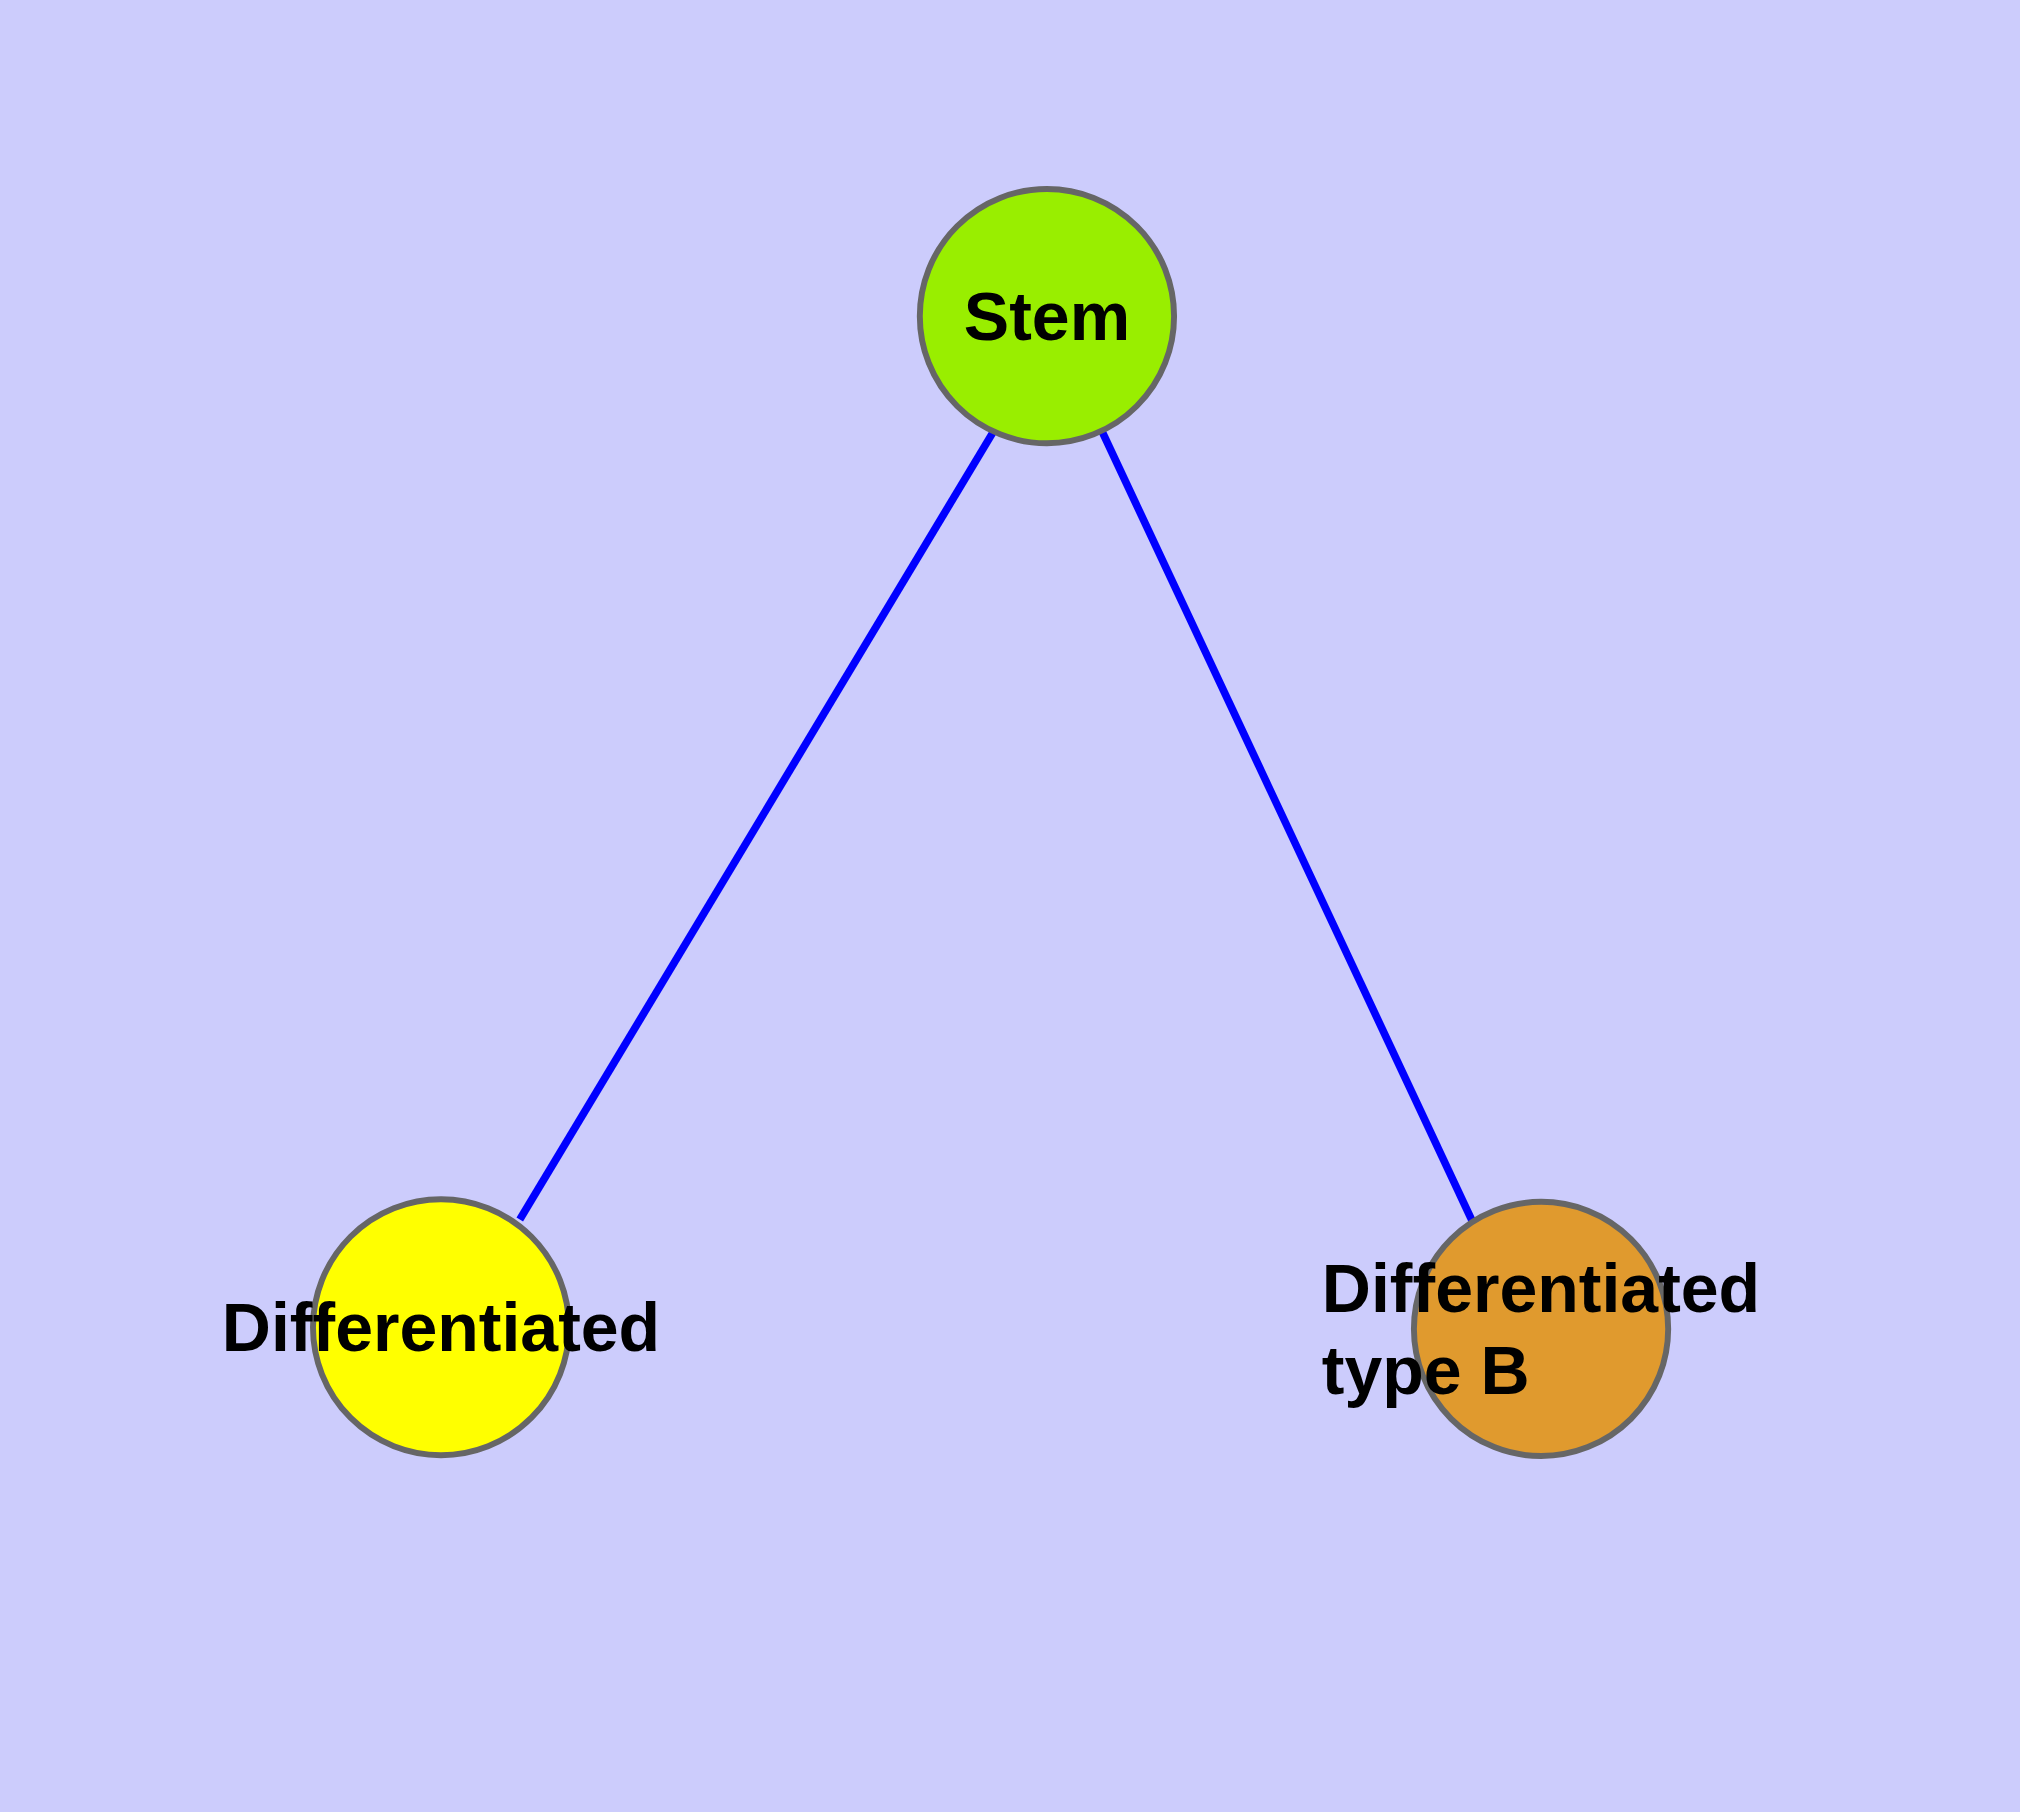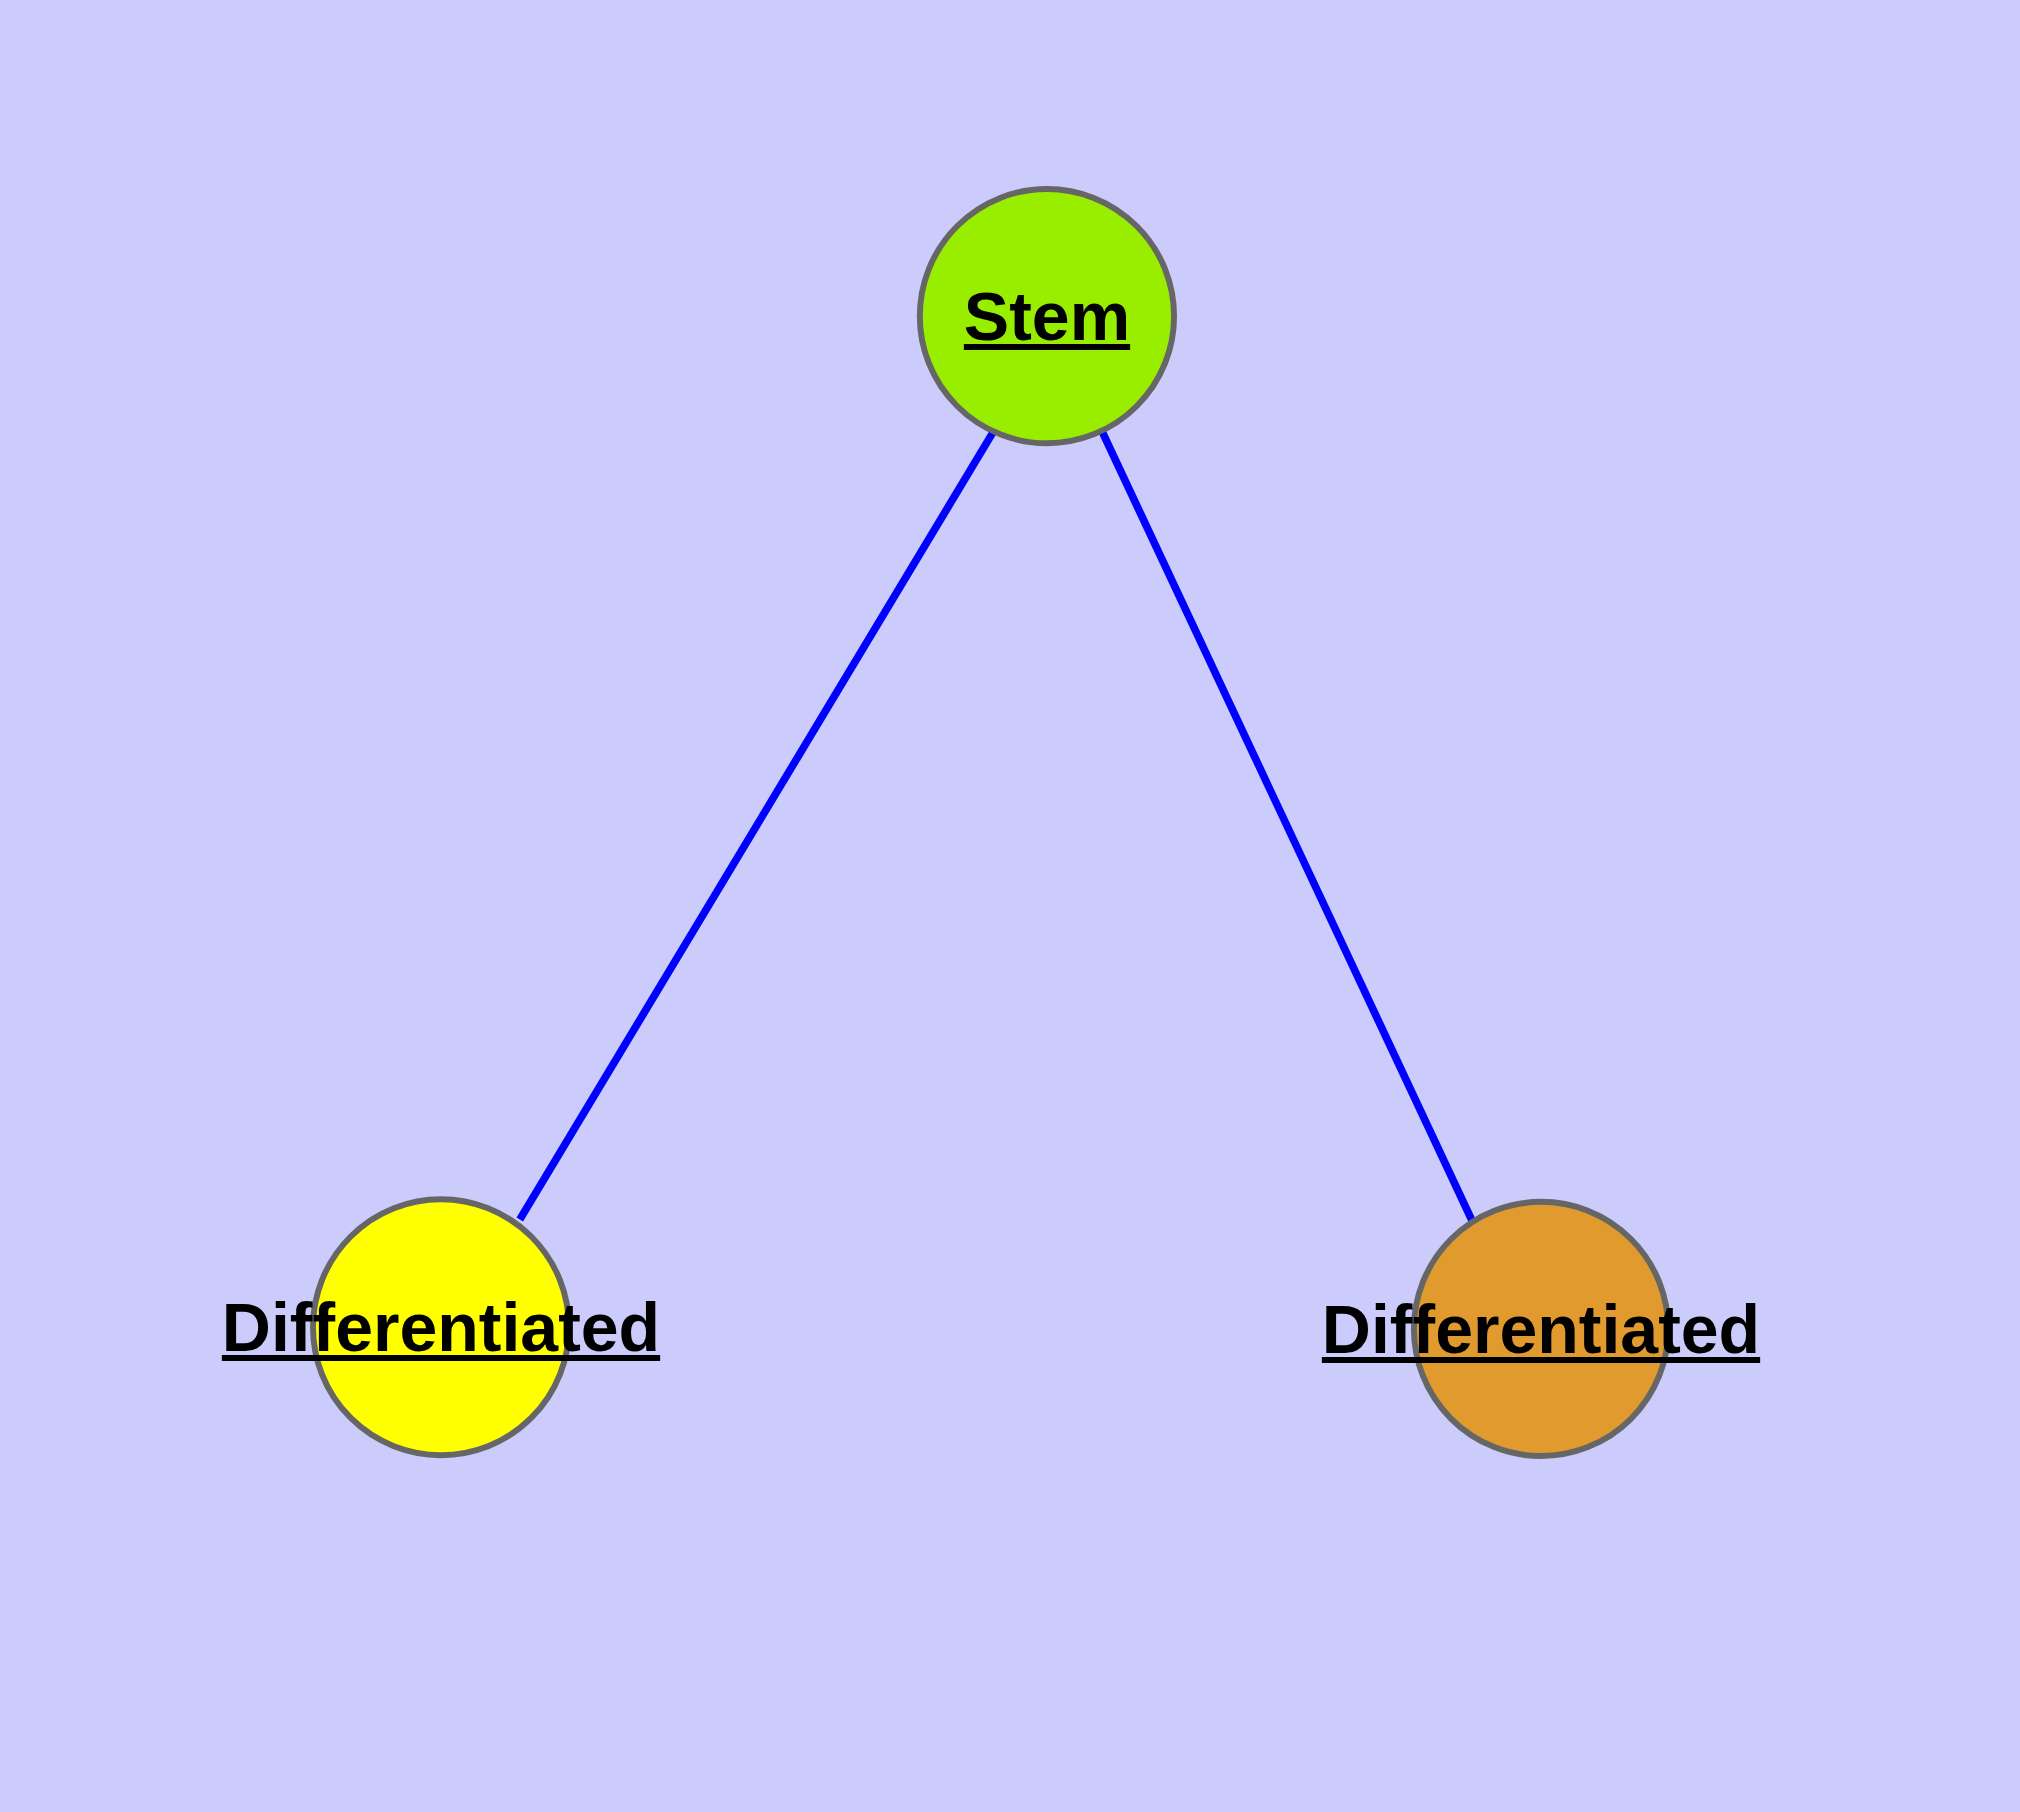--- a/index.html
+++ b/index.html
@@ -26,21 +26,20 @@
   }
   .node-label {
     position: absolute;
     text-align: left;
     font-family: "Liberation Sans", "DejaVu Sans", sans-serif;
     font-weight: bold;
     color: #000000;
     white-space: nowrap;
     line-height: 82px;
     pointer-events: none;
-    text-decoration: underline;
     -webkit-font-smoothing: antialiased;
   }
   .node-label .lbl-line {
     display: block;
   }
   
   #label-stem {
     left: 1047px;
     top: 316px;
     transform: translate(-50%, -50%);
@@ -83,16 +82,17 @@
   <div class="node-label" id="label-stem" style="left: 1047px; top: 316px; color: rgb(0, 0, 0);">
     <span class="lbl-line">Stem</span>
   </div>
 
   <div class="node-label" id="label-diff-a" style="left: 441px; top: 1327px; color: rgb(0, 0, 0);">
     <span class="lbl-line">Differentiated</span>
   </div>
 
   <div class="node-label" id="label-diff-b" style="left: 1541px; top: 1329px; color: rgb(0, 0, 0);">
     <span class="lbl-line">Differentiated</span>
+    <span class="lbl-line">type B</span>
   </div>
 
 </div>
 
 
 </body></html>

